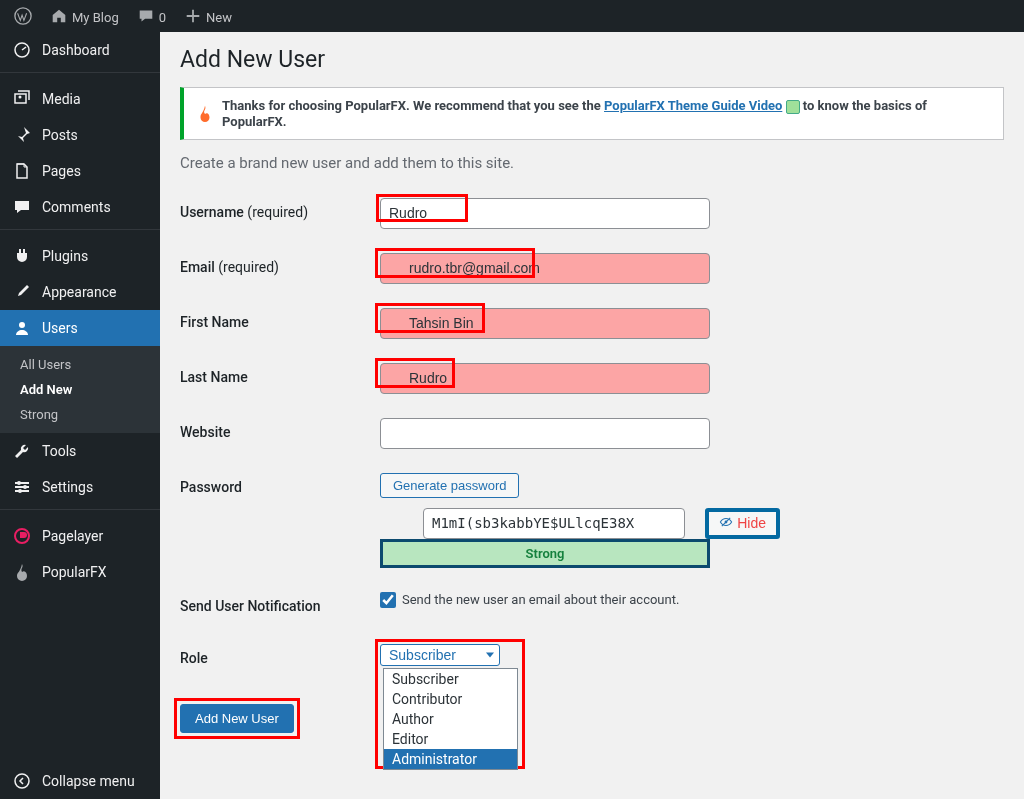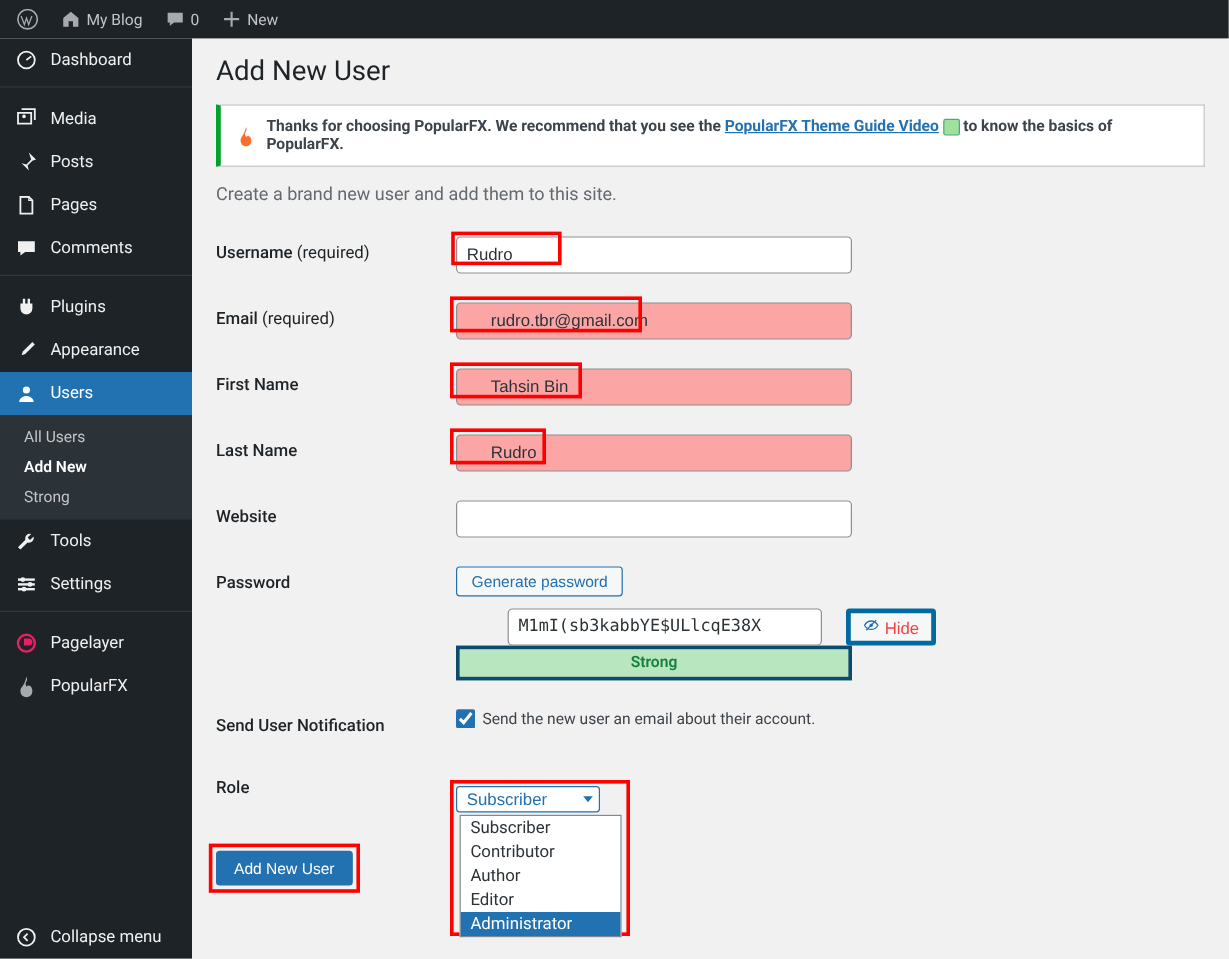--- a/index.html
+++ b/index.html
@@ -72,21 +72,21 @@
   color:#ef4444; border:4px solid #0369a1; background:#f6f7f7;
   padding:3px 10px; border-radius:3px; font-size:14px; cursor:pointer;
   display:inline-flex; align-items:center; gap:4px;
 }
 .strength {
   background:#b8e6bf; border:3px solid #0c4a6e; padding:4px; text-align:center;
   font-weight:600; color:#15803d; width:330px;
 }
 .chk-label { display:inline-flex; align-items:center; gap:6px; font-size:13px; color:#3c434a; }
 .chk-label input { accent-color:#2271b1; width:16px; height:16px; }
-.role-content { position:relative;margin-top:12px; }
+.role-content { position:relative; }
 select.role-select {
   width:120px; padding:2px 22px 2px 8px; font-size:14px;
   border:1px solid #2271b1; border-radius:3px; color:#2271b1; background:#fff;
   appearance:none; cursor:pointer;
 }
 .role-select-wrap { position:relative; display:inline-block; }
 .role-select-wrap::after {
   content:""; position:absolute; right:6px; top:50%; transform:translateY(-50%);
   border-left:4px solid transparent; border-right:4px solid transparent; border-top:5px solid #2271b1;
 }

